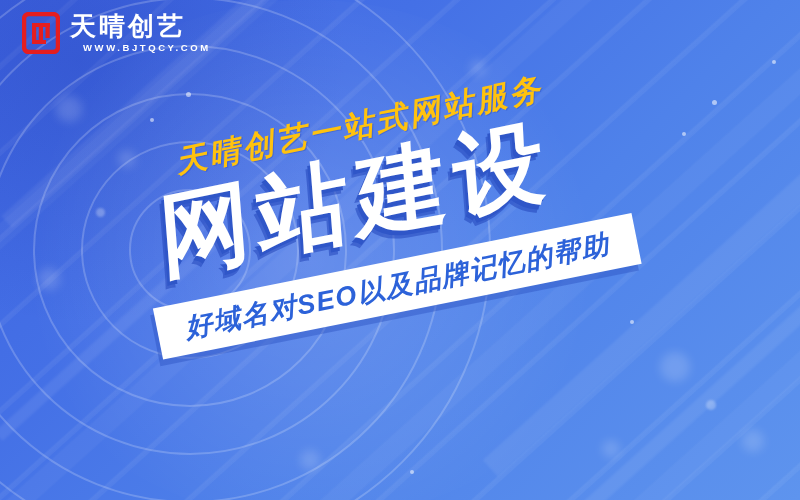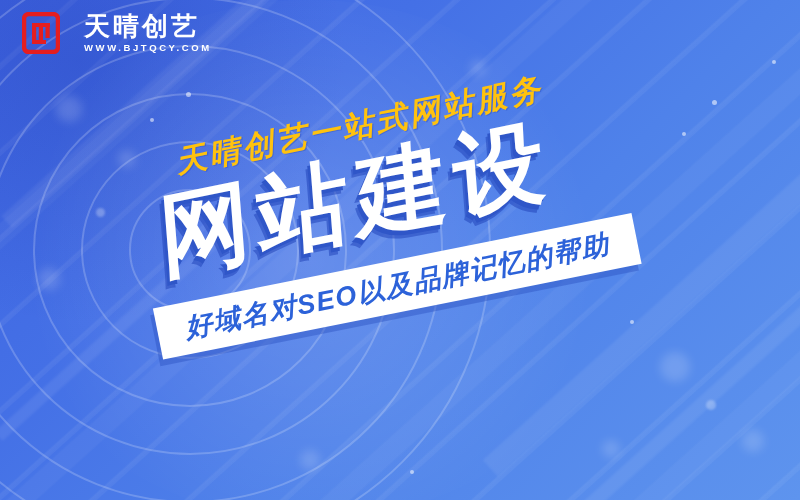--- a/index.html
+++ b/index.html
@@ -82,21 +82,21 @@
     background: radial-gradient(circle, rgba(20,40,160,0.22) 0%, rgba(20,40,160,0) 70%);
   }
 
   
   .logo {
     position: absolute;
     left: 22px;
     top: 12px;
     display: flex;
     align-items: center;
-    gap: 24px;
+    gap: 10px;
     z-index: 20;
   }
   .logo-mark {
     width: 38px;
     height: 42px;
     flex: none;
   }
   .logo-text { display: flex; flex-direction: column; }
   .logo-cn {
     color: #ffffff;
@@ -106,20 +106,21 @@
     line-height: 1.05;
     white-space: nowrap;
   }
   .logo-url {
     color: #ffffff;
     font-size: 9.5px;
     font-weight: 700;
     letter-spacing: 2.6px;
     margin-top: 2px;
     white-space: nowrap;
+    margin-left: 13px;
   }
 
   
   .headline-wrap {
     position: absolute;
     left: 0; top: 0;
     width: 800px; height: 500px;
     z-index: 15;
     pointer-events: none;
   }

